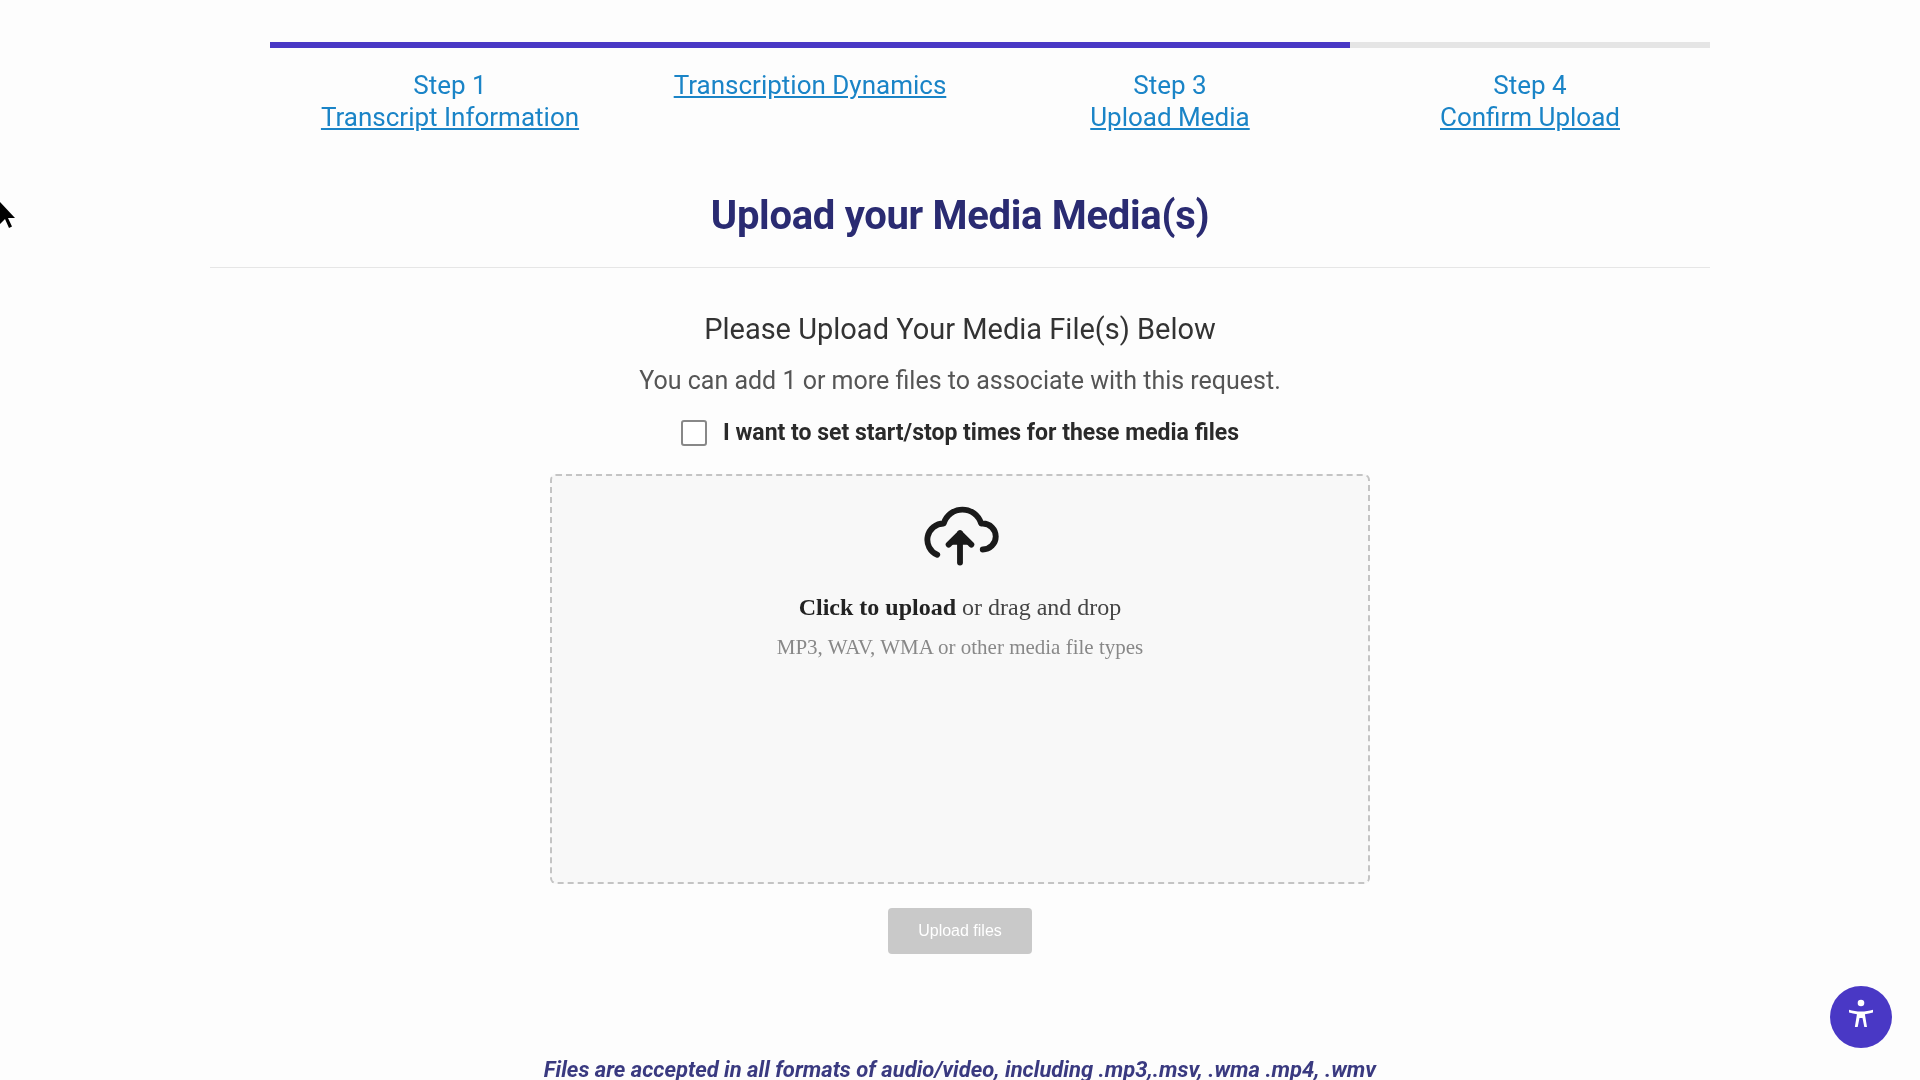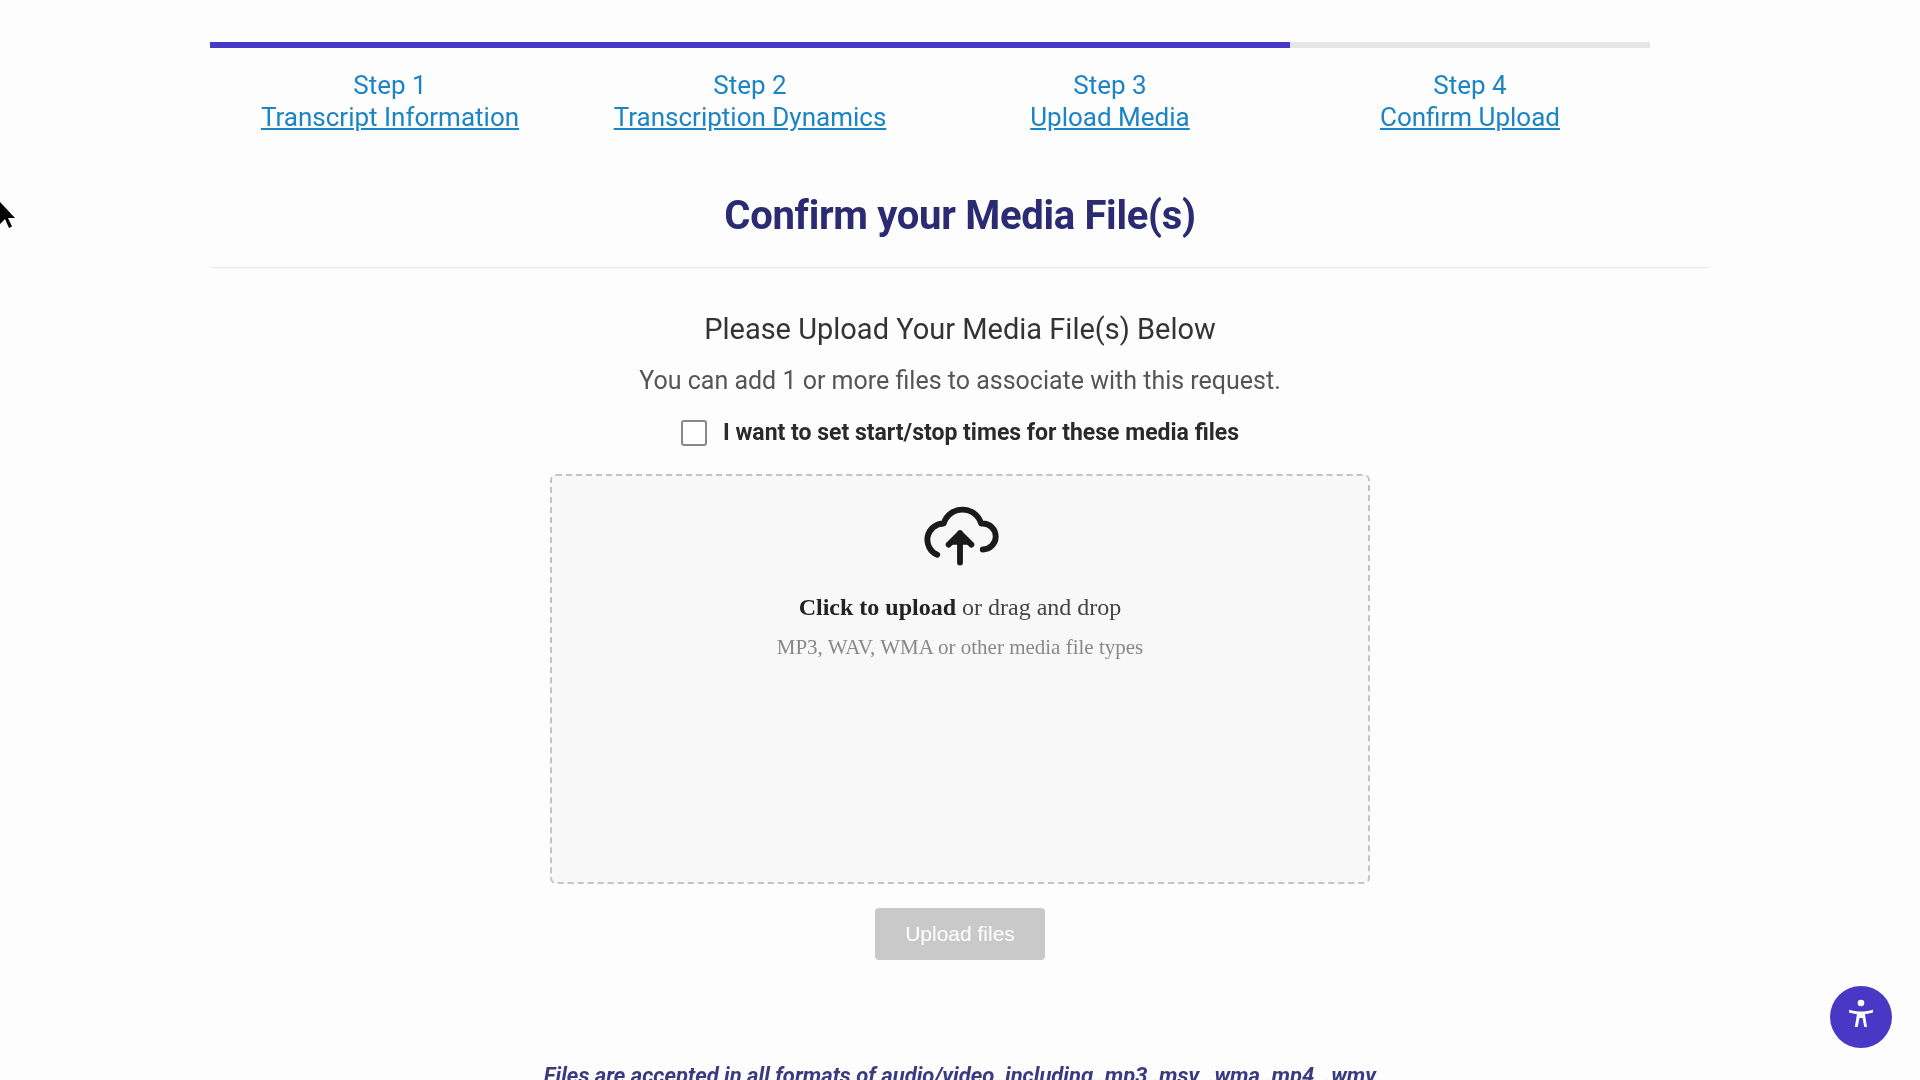--- a/index.html
+++ b/index.html
@@ -11,21 +11,21 @@
       font-family: -apple-system, BlinkMacSystemFont, "Segoe UI", Roboto, Helvetica, Arial, sans-serif;
       background: #fdfdfd;
       width: 1920px;
       height: 1080px;
       overflow: hidden;
       position: relative;
     }
     .stepper {
       display: flex;
       padding: 42px 210px 0;
-      justify-content: flex-start;
+      justify-content: flex-end;
     }
     .step {
       flex: 1;
       max-width: 360px;
       text-align: center;
       cursor: pointer;
     }
     .step-bar {
       height: 6px;
       background: #4938c5;
@@ -121,21 +121,21 @@
       color: #888;
     }
     .upload-btn {
       display: block;
       margin: 24px auto 0;
       padding: 14px 30px;
       background: #c9c9c9;
       color: #fff;
       border: none;
       border-radius: 4px;
-      font-size: 21px;
+      font-size: 16px;
       cursor: not-allowed;
     }
     .footer-note {
       text-align: center;
       font-size: 22px;
       font-style: italic;
       font-weight: 700;
       color: #3a3a80;
       margin-top: 103px;
     }
@@ -168,37 +168,36 @@
 <body>
 
 <div class="stepper">
   <div class="step">
     <div class="step-bar"></div>
     <div class="step-num">Step 1</div>
     <div class="step-label">Transcript Information</div>
   </div>
   <div class="step">
     <div class="step-bar"></div>
-    <div class="step-num">Step 2</div>
     <div class="step-label">Transcription Dynamics</div>
   </div>
   <div class="step">
     <div class="step-bar"></div>
     <div class="step-num">Step 3</div>
     <div class="step-label">Upload Media</div>
   </div>
   <div class="step">
     <div class="step-bar inactive"></div>
     <div class="step-num">Step 4</div>
     <div class="step-label">Confirm Upload</div>
   </div>
 </div>
 
 <div class="content">
-  <h1 class="page-title">Confirm your Media File(s)</h1>
+  <h1 class="page-title">Upload your Media Media(s)</h1>
   <div class="subtitle">Please Upload Your Media File(s) Below</div>
   <div class="helper-text">You can add 1 or more files to associate with this request.</div>
 
   <div class="checkbox-row">
     <div class="checkbox-box"></div>
     <div class="checkbox-label">I want to set start/stop times for these media files</div>
   </div>
 
   <div class="dropzone">
     <div class="cloud-icon">

